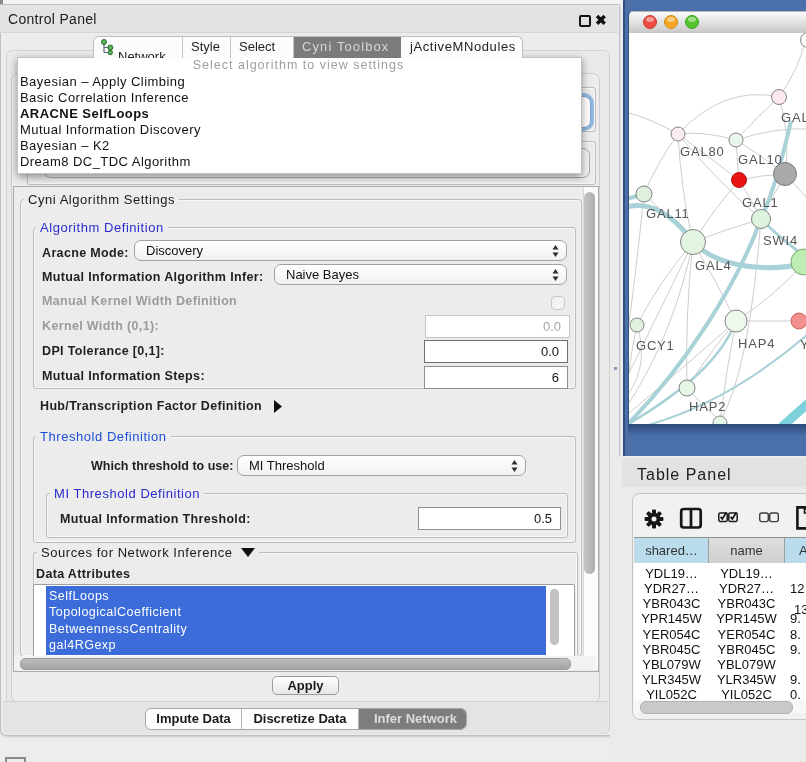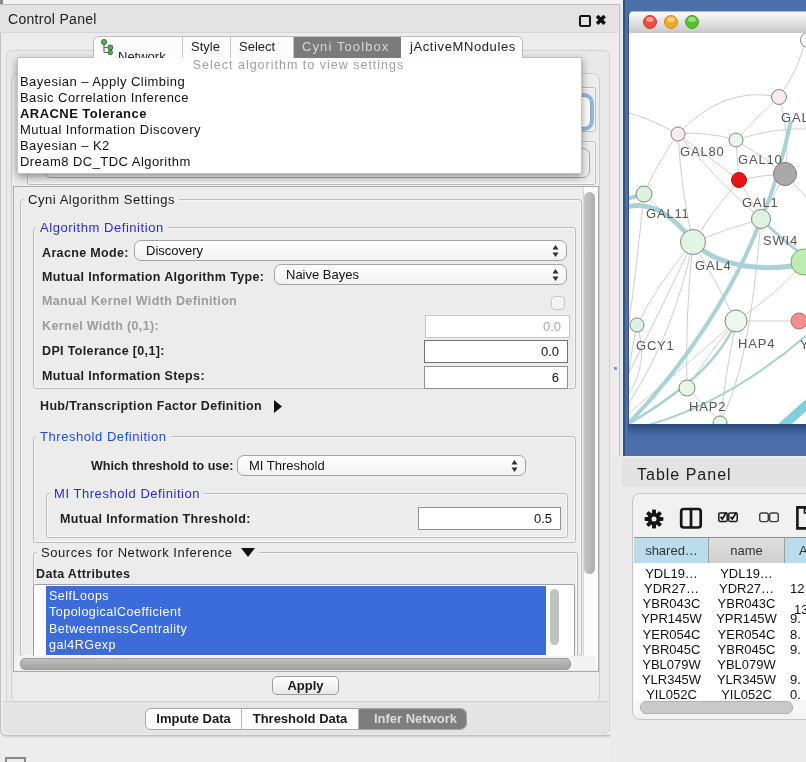--- a/index.html
+++ b/index.html
@@ -67,21 +67,21 @@
 
 <div class="blbl" style="left:42px;top:246px;">Aracne Mode:</div>
 <div class="combo" style="left:134px;top:240px;width:431px;height:19px;">
   <div class="ctext">Discovery</div>
   <svg class="arrows" style="right:7px;top:4px;" viewBox="0 0 7 12">
       <path d="M3.5 0 L6.5 4.5 L0.5 4.5 Z" fill="#2e2e2e"></path>
       <path d="M3.5 12 L6.5 7.5 L0.5 7.5 Z" fill="#2e2e2e"></path>
     </svg>
 </div>
 
-<div class="blbl" style="left:42px;top:270px;">Mutual Information Algorithm Type:</div>
+<div class="blbl" style="left:42px;top:270px;">Mutual Information Algorithm Infer:</div>
 <div class="combo" style="left:274px;top:264px;width:291px;height:19px;text-align:right;">
   <div class="ctext">Naive Bayes</div>
   <svg class="arrows" style="right:7px;top:4px;" viewBox="0 0 7 12">
       <path d="M3.5 0 L6.5 4.5 L0.5 4.5 Z" fill="#2e2e2e"></path>
       <path d="M3.5 12 L6.5 7.5 L0.5 7.5 Z" fill="#2e2e2e"></path>
     </svg>
 </div>
 
 <div class="blbl" style="left:42px;top:294px;color:#9b9b9b;">Manual Kernel Width Definition</div>
 <div class="abs" style="left:551px;top:296px;width:12px;height:12px;background:#f3f3f3;border:1px solid #c7c7c7;border-radius:4px;"></div>
@@ -139,30 +139,30 @@
 <div class="abs" style="left:20px;top:658px;width:549px;height:10px;background:linear-gradient(#bdbdbd,#a3a3a3);border-radius:5px;border:1px solid #9d9d9d;"></div>
 
 <div class="abs" style="left:272px;top:676px;width:65px;height:17px;background:linear-gradient(#ffffff,#e6e6e6);border:1px solid #9d9d9d;border-radius:5px;text-align:center;font-size:13px;font-weight:bold;color:#1a1a1a;line-height:17px;">Apply</div>
 
 <div class="abs" style="left:3px;top:701px;width:605px;height:32px;background:#e4e4e4;border-top:1px solid #d0d0d0;border-radius:0 0 7px 7px;"></div>
 
 <div class="abs" style="left:145px;top:708px;width:320px;height:20px;background:#fdfdfd;border:1px solid #a7a7a7;border-radius:6px;overflow:hidden;">
   <div class="abs" style="left:0;top:0;width:95px;height:20px;border-right:1px solid #b5b5b5;"></div>
   <div class="abs" style="left:0px;top:2px;width:95px;text-align:center;font-size:13px;font-weight:bold;color:#1a1a1a;">Impute Data</div>
   <div class="abs" style="left:96px;top:0;width:116px;height:20px;border-right:1px solid #b5b5b5;"></div>
-  <div class="abs" style="left:96px;top:2px;width:116px;text-align:center;font-size:13px;font-weight:bold;color:#1a1a1a;">Threshold Data</div>
+  <div class="abs" style="left:96px;top:2px;width:116px;text-align:center;font-size:13px;font-weight:bold;color:#1a1a1a;">Discretize Data</div>
   <div class="abs" style="left:213px;top:0;width:107px;height:20px;background:#7d7d7d;"></div>
   <div class="abs" style="left:213px;top:2px;width:113px;text-align:center;font-size:13px;font-weight:bold;color:#dcdcdc;">Infer Network</div>
 </div>
 
 <div class="abs" style="left:17px;top:57px;width:563px;height:115px;background:#ffffff;border:1px solid #c2c2c2;box-shadow:0 3px 8px rgba(0,0,0,.4);"></div>
 <div class="abs" style="left:17px;top:58px;width:563px;height:16px;text-align:center;font-size:12.5px;color:#9e9e9e;letter-spacing:1px;">Select algorithm to view settings</div>
 <div class="abs" style="left:20px;top:74px;font-size:13px;letter-spacing:0.45px;color:#111;">Bayesian – Apply Climbing</div>
 <div class="abs" style="left:20px;top:90px;font-size:13px;letter-spacing:0.45px;color:#111;">Basic Correlation Inference</div>
-<div class="abs" style="left:20px;top:106px;font-size:13px;letter-spacing:0.45px;font-weight:bold;color:#111;">ARACNE Tolerance</div>
+<div class="abs" style="left:20px;top:106px;font-size:13px;letter-spacing:0.45px;font-weight:bold;color:#111;">ARACNE SelfLoops</div>
 <div class="abs" style="left:20px;top:122px;font-size:13px;letter-spacing:0.45px;color:#111;">Mutual Information Discovery</div>
 <div class="abs" style="left:20px;top:138px;font-size:13px;letter-spacing:0.45px;color:#111;">Bayesian – K2</div>
 <div class="abs" style="left:20px;top:154px;font-size:13px;letter-spacing:0.45px;color:#111;">Dream8 DC_TDC Algorithm</div>
 
 <div class="abs" style="left:5px;top:757px;width:17px;height:10px;background:#ececec;border:2px solid #8a8a8a;"></div>
 
 <div class="abs" style="left:614px;top:367px;width:3px;height:3px;background:#8c9ab5;"></div>
 
 <div class="abs" id="bluezone" style="left:623px;top:0;width:183px;height:456px;background:#4a6fa9;border-left:2px solid #32507f;"></div>
 

